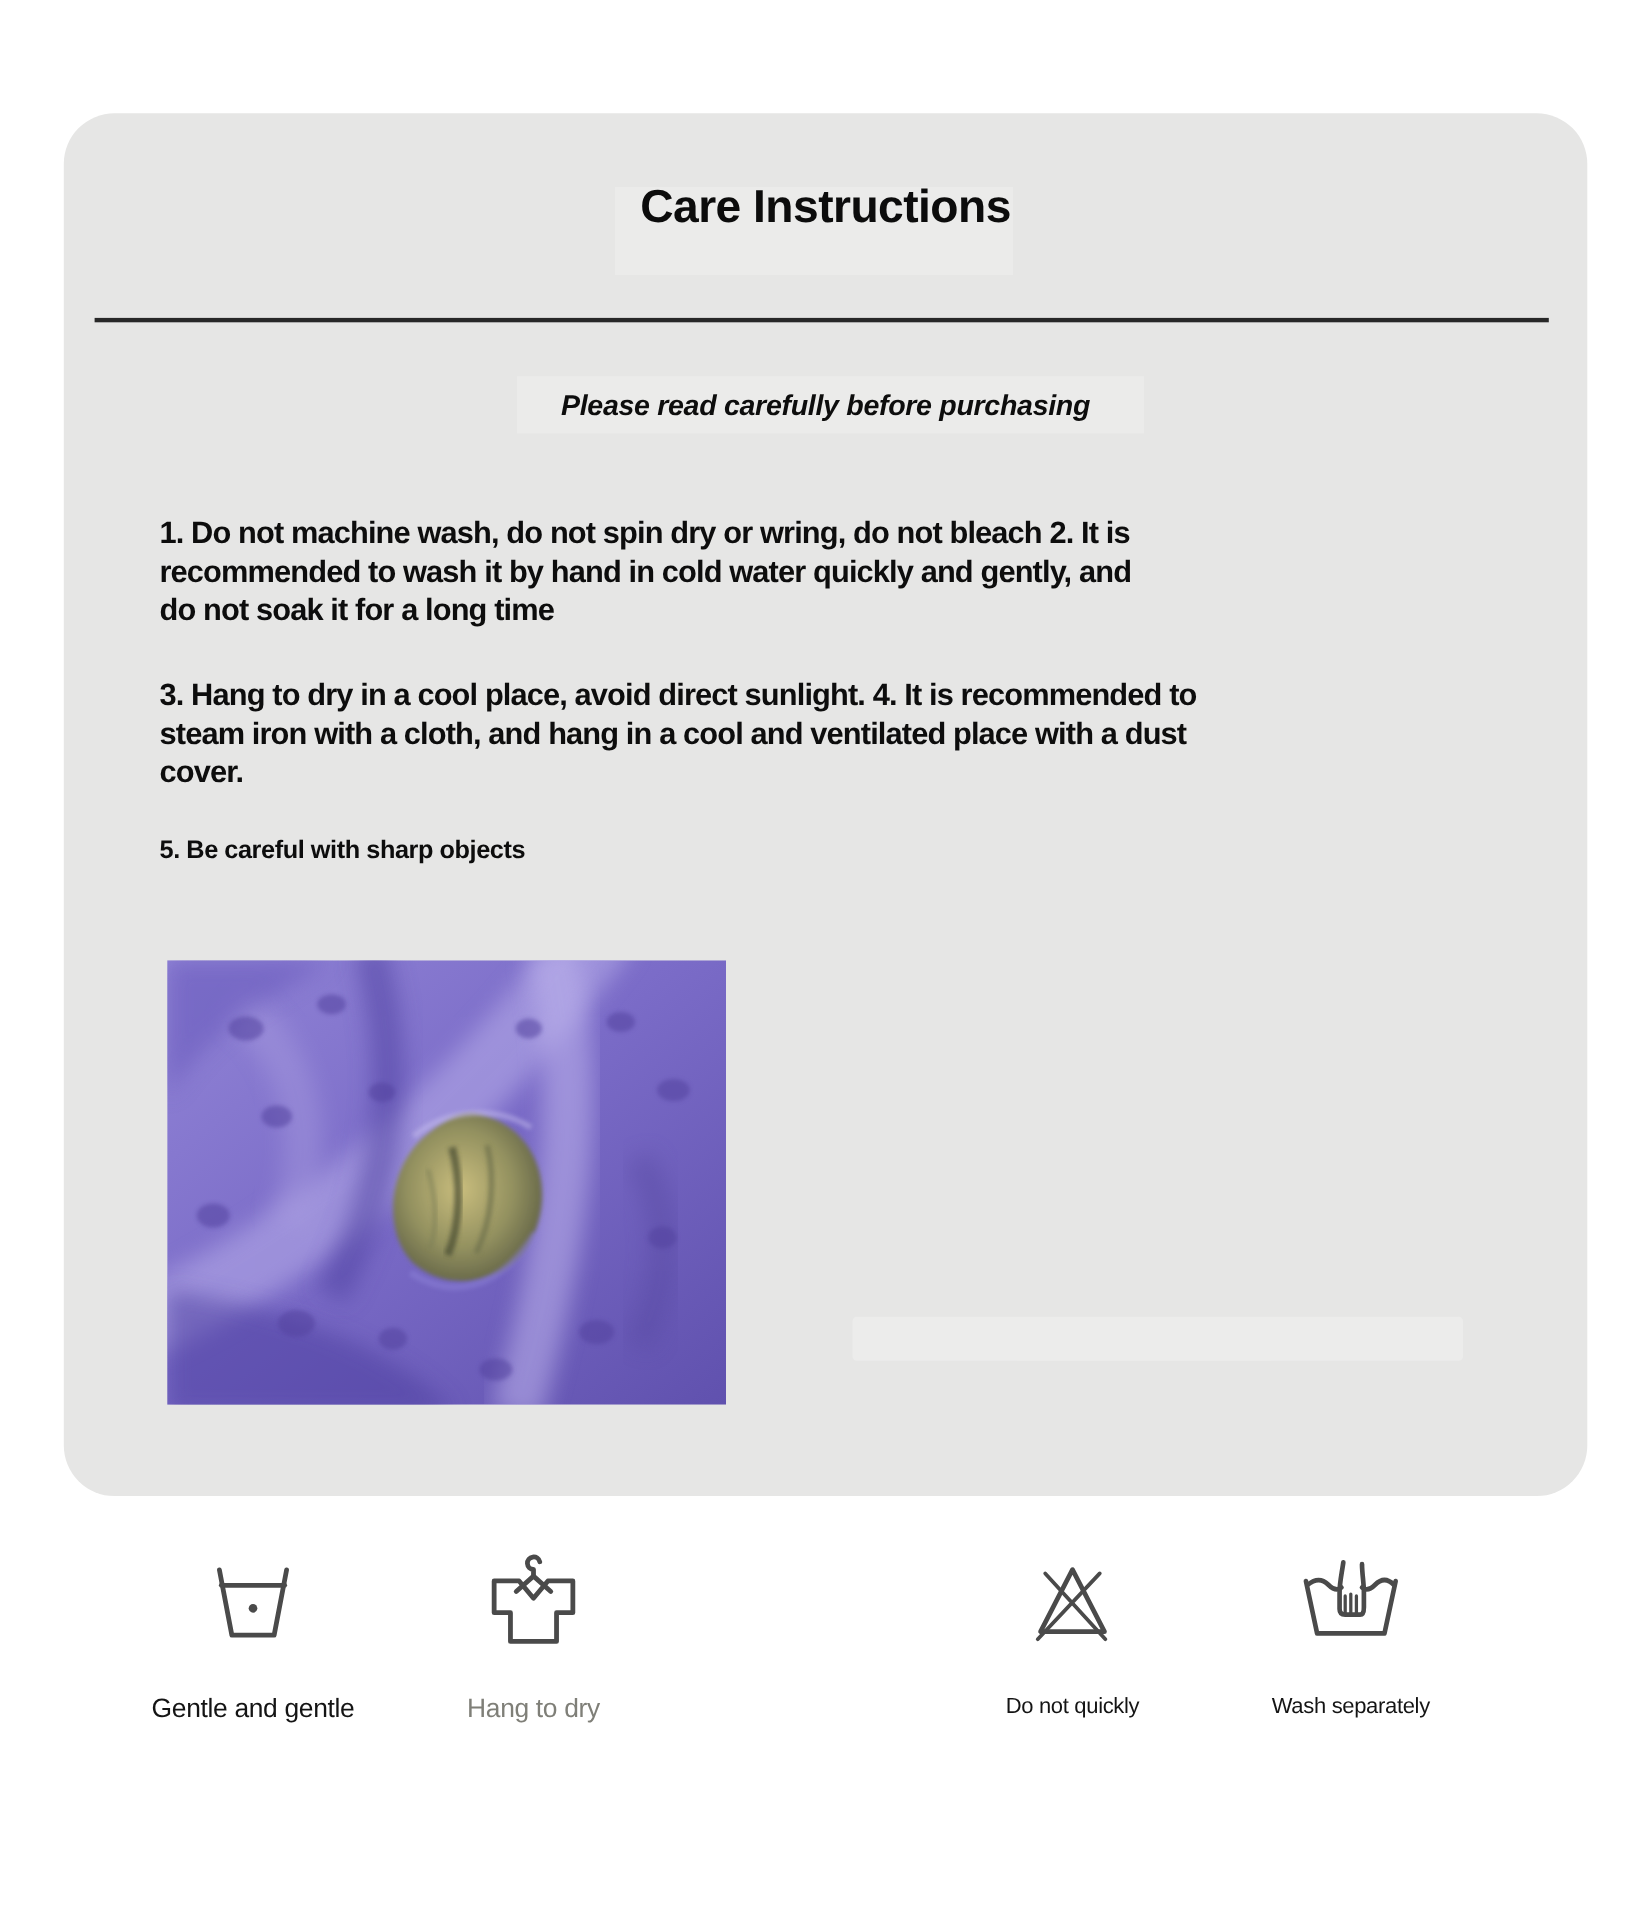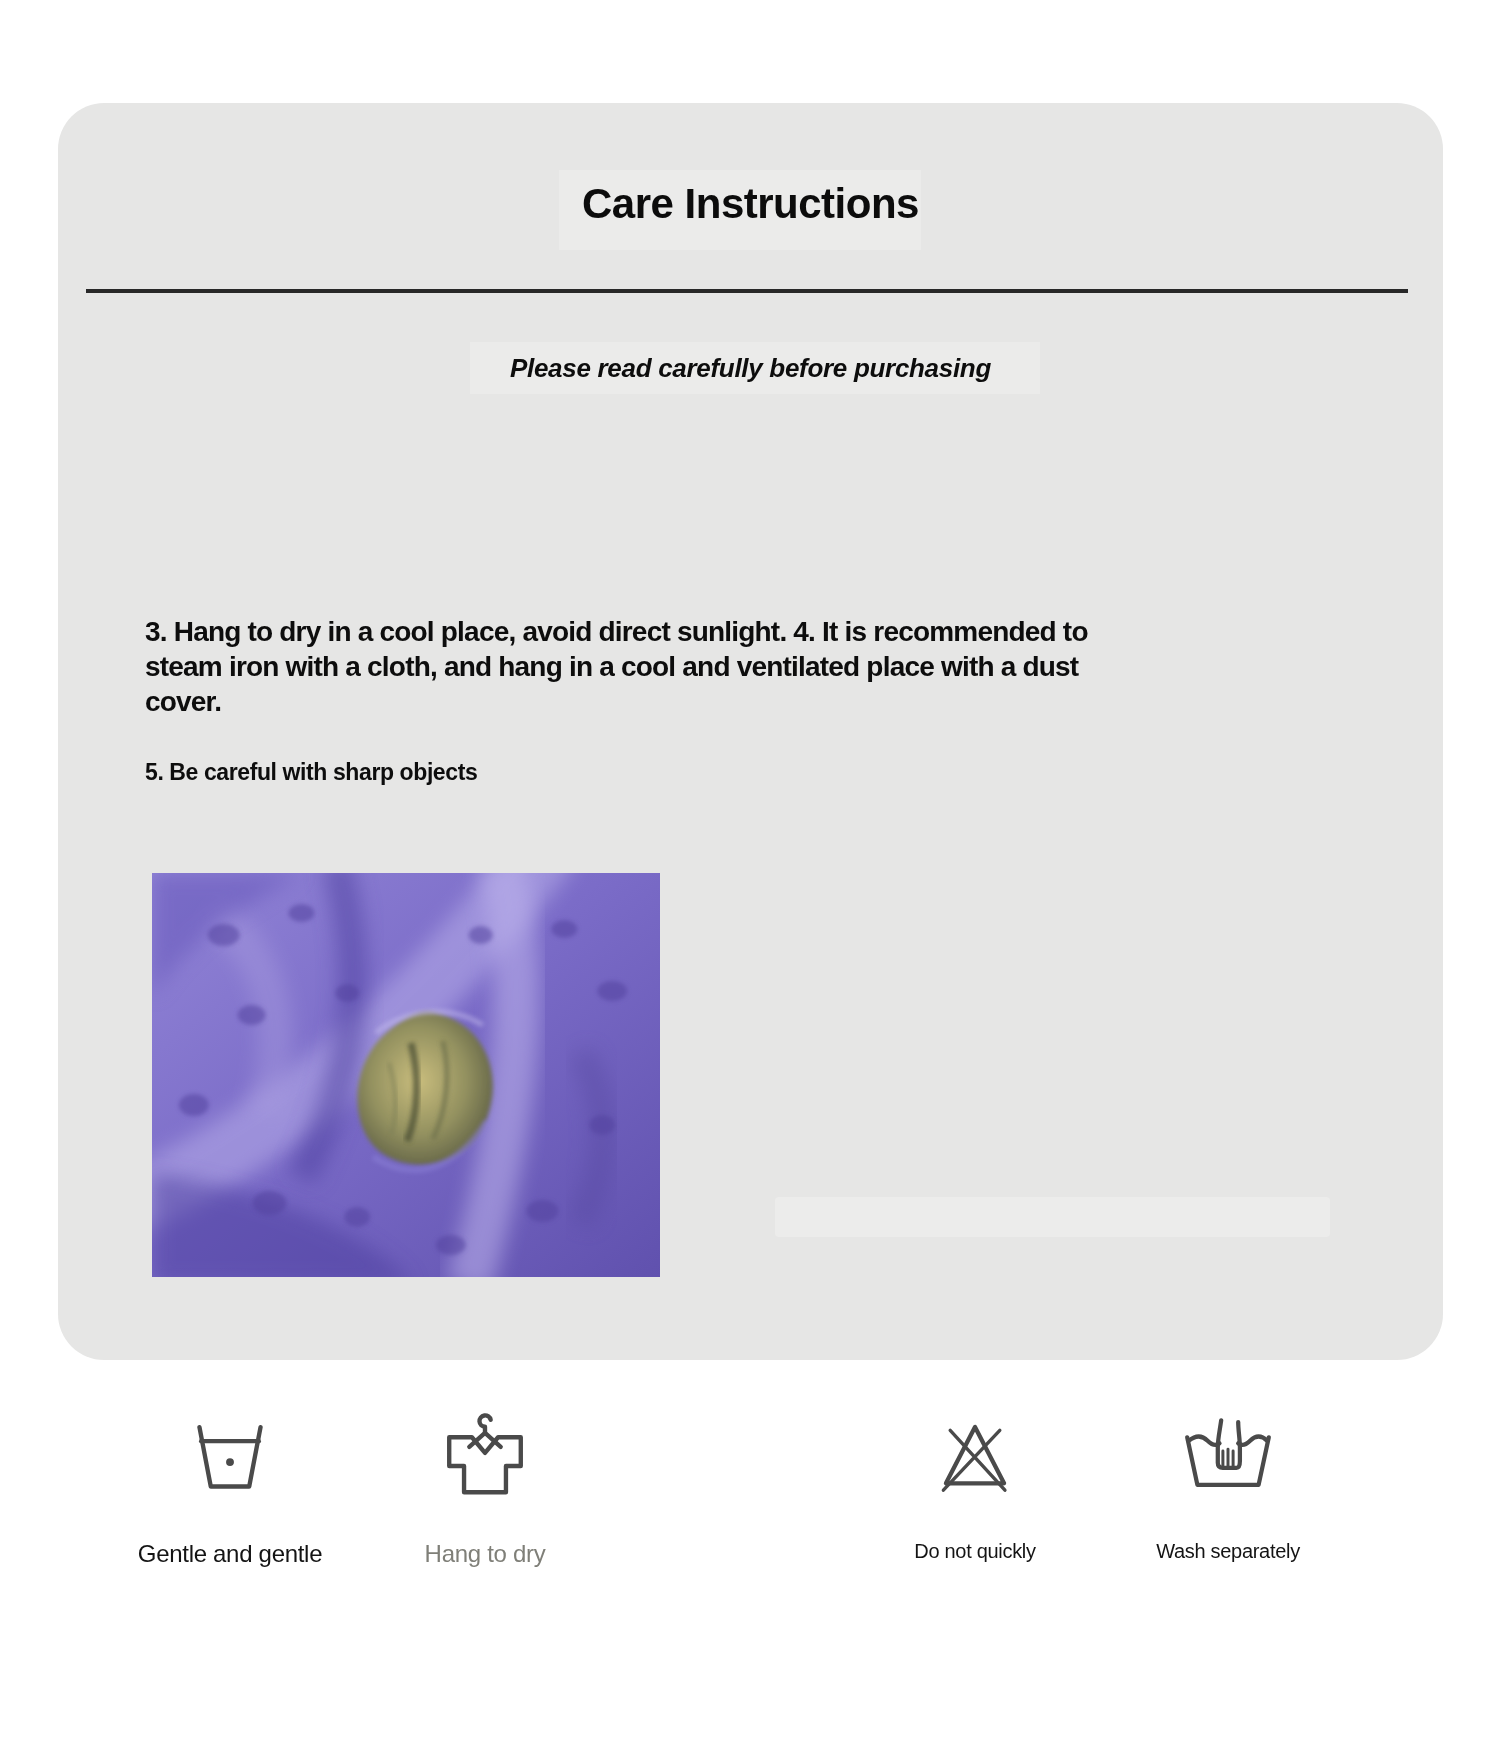--- a/index.html
+++ b/index.html
@@ -11,21 +11,21 @@
     overflow:hidden;
     color:#0d0d0d;
   }
   .abs{position:absolute;}
   #card{
     left:58px;top:103px;width:1385px;height:1257px;
     background:#e6e6e5;border-radius:46px;
   }
   .hl{background:#ebebea;}
   #title{
-    left:58px;top:180px;width:1385px;
+    left:58px;top:164px;width:1385px;
     text-align:center;
     font-size:42px;font-weight:700;letter-spacing:-0.5px;
     color:#0c0c0c;
   }
   #divider{
     left:86px;top:289px;width:1322px;height:4px;background:#282828;
   }
   #subtitle{
     left:58px;top:353px;width:1385px;
     text-align:center;
@@ -87,20 +87,23 @@
   <div class="abs hl" style="left:559px;top:170px;width:362px;height:80px;"></div>
   <div class="abs hl" style="left:470px;top:342px;width:570px;height:52px;"></div>
   <div id="light-bar" class="abs"></div>
 
   <div id="title" class="abs">Care Instructions</div>
 
   <div id="divider" class="abs"></div>
 
   <div id="subtitle" class="abs">Please read carefully before purchasing</div>
 
+  <div id="para-1" class="abs para">1. Do not machine wash, do not spin dry or wring, do not bleach 2. It is
+recommended to wash it by hand in cold water quickly and gently, and
+do not soak it for a long time</div>
   <div id="para-2" class="abs para">3. Hang to dry in a cool place, avoid direct sunlight. 4. It is recommended to
 steam iron with a cloth, and hang in a cool and ventilated place with a dust
 cover.</div>
   <div id="para-3" class="abs">5. Be careful with sharp objects</div>
 
   <div id="fabric-photo" class="abs">
     <svg viewBox="0 0 510 404" preserveAspectRatio="none">
       <defs>
         <linearGradient id="fb" x1="0" y1="0" x2="1" y2="1">
           <stop offset="0" stop-color="#9184d6"></stop>

